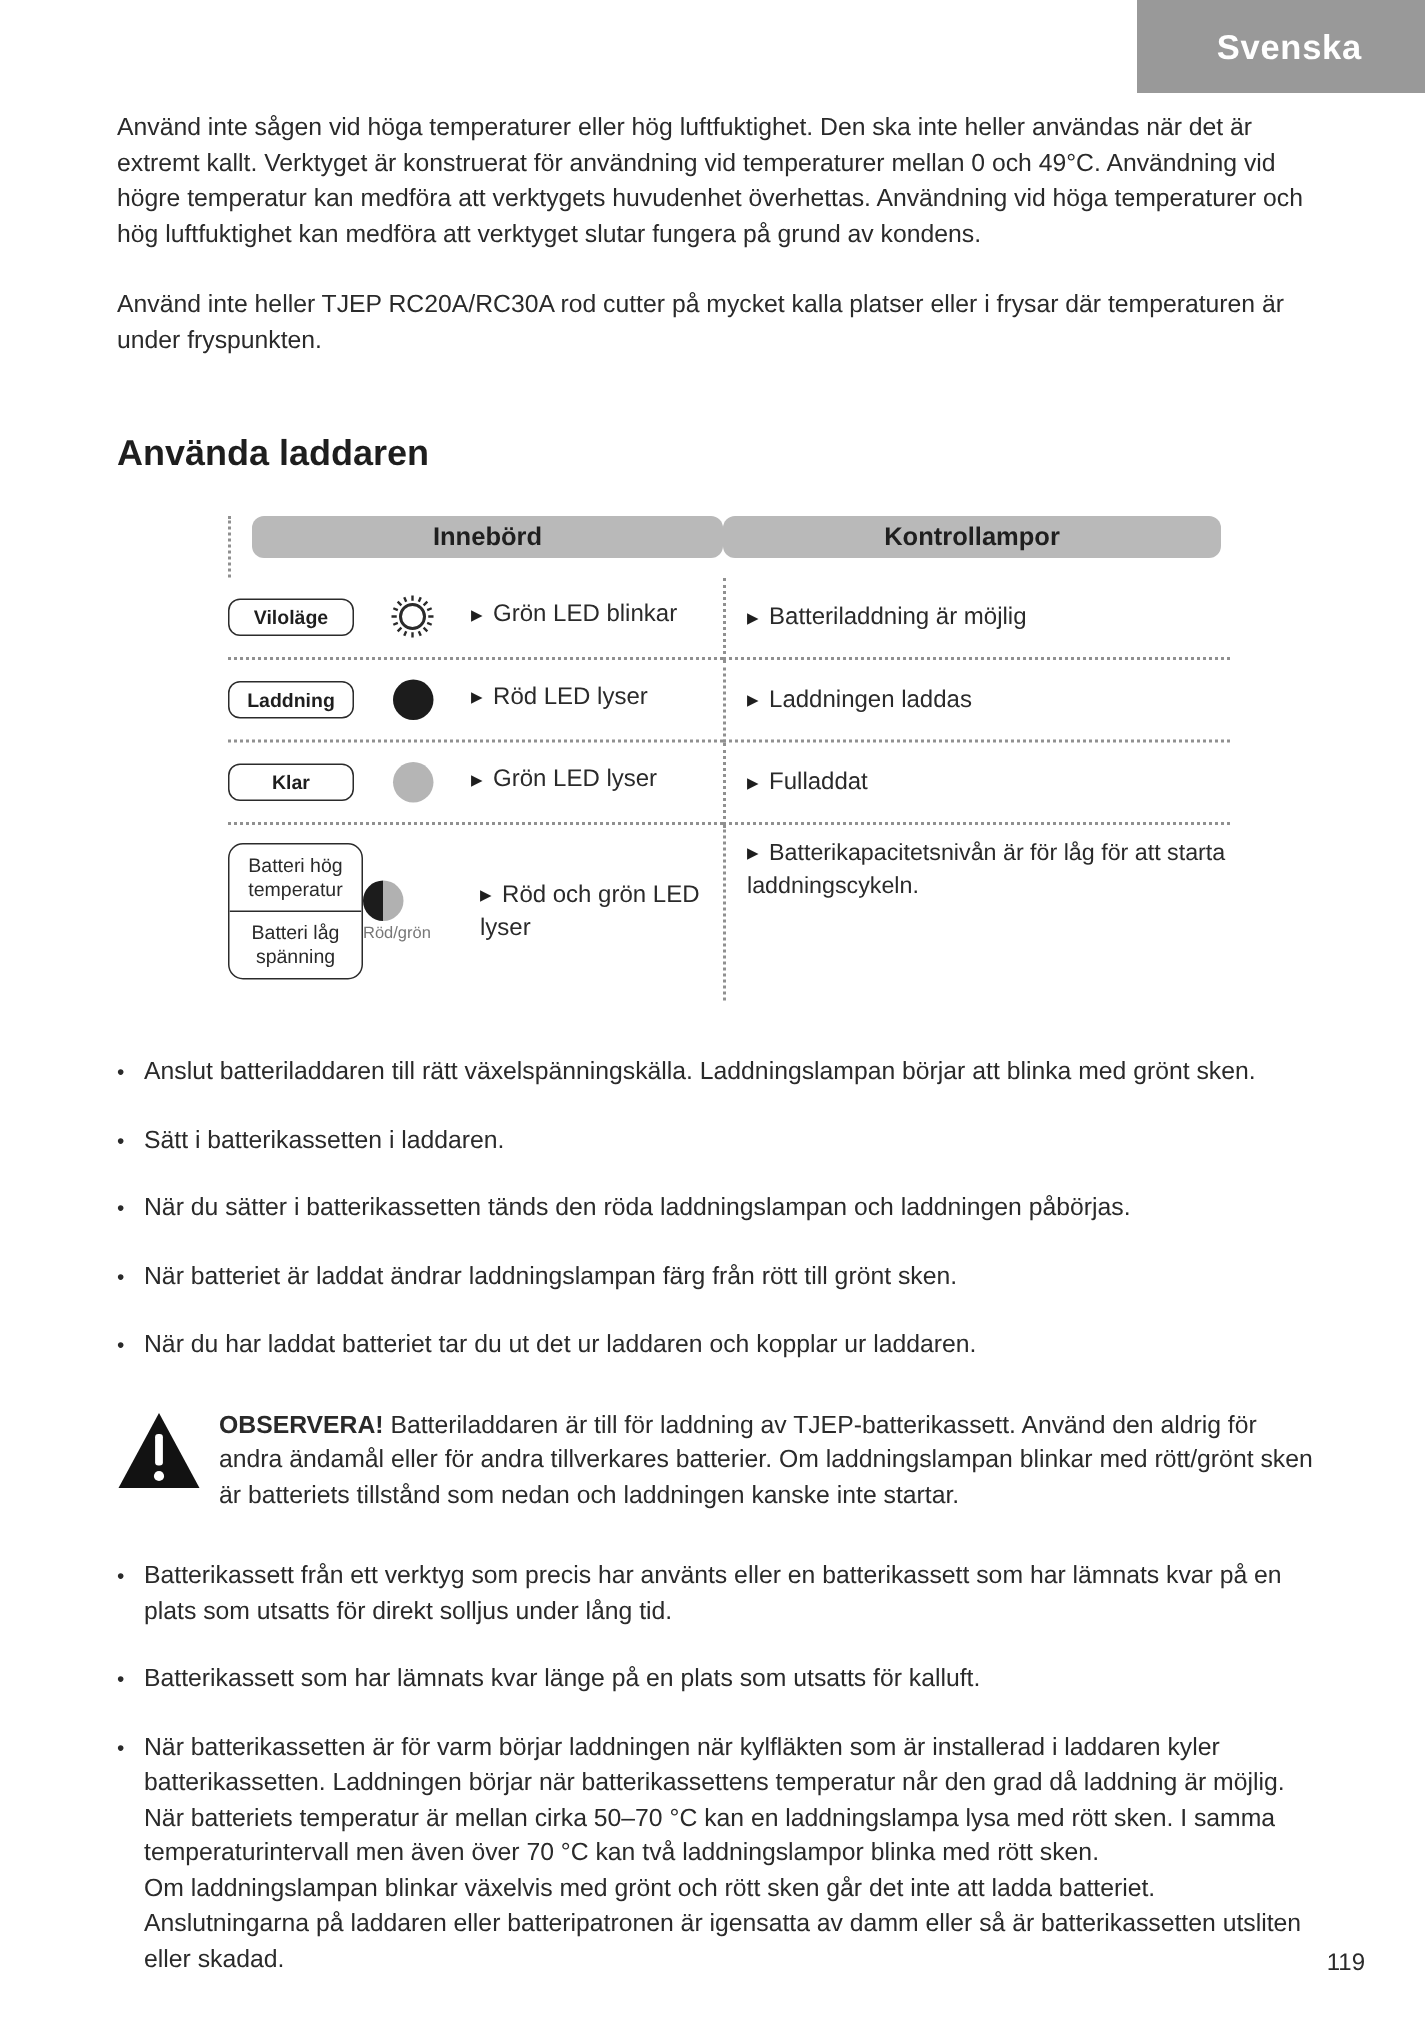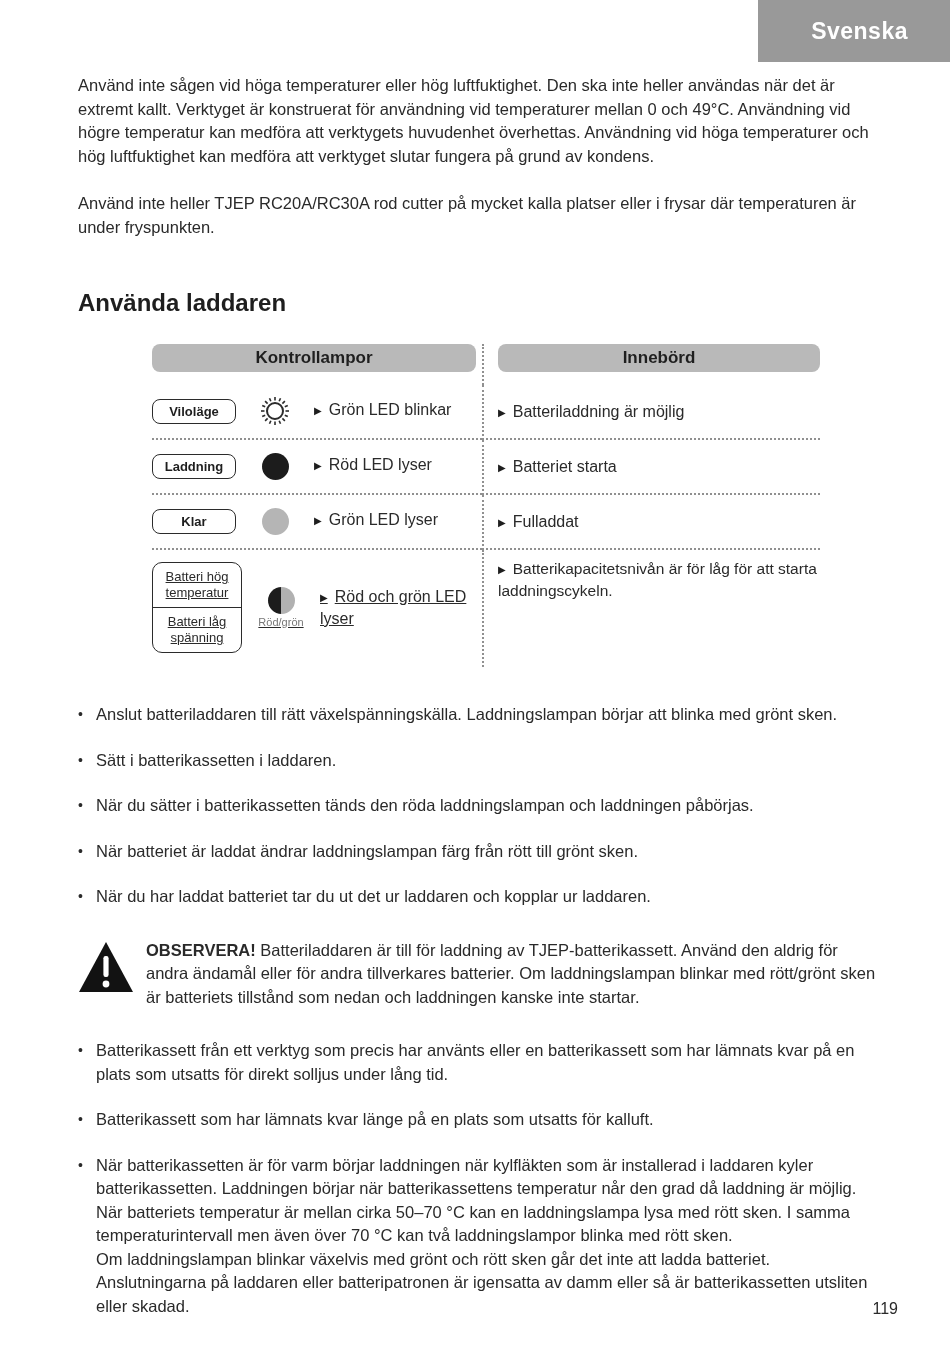--- a/index.html
+++ b/index.html
@@ -45,29 +45,29 @@
     font-weight:bold; font-size:17px; color:#1f1f1f;
   }
   .lamp-row { display:flex; align-items:center; padding:6px 0 7px; min-height:40px; }
   .mode-btn {
     width:84px; min-height:25px; flex:none;
     border:1.6px solid #2b2b2b; border-radius:8px; background:#fff;
     display:flex; align-items:center; justify-content:center;
     font-size:13px; color:#1e1e1e; box-sizing:border-box;font-weight:bold;
   }
   .icon-wrap { width:78px; flex:none; display:flex; justify-content:center; }
-  .icon-col  { width:78px; flex:none; display:flex; flex-direction:column; align-items:center; gap:2px; }
+  .icon-col  { width:78px; flex:none; display:flex; flex-direction:column; gap:2px; }
   .led-circle { width:27px; height:27px; border-radius:50%; }
   .led-dark  { background:#1c1c1c; }
   .led-gray  { background:#b5b5b5; }
   .led-split { background:linear-gradient(90deg,#1c1c1c 50%, #b1b1b1 50%); }
   .led-caption { font-size:11px; color:#777; }
   .marker { font-size:10px; margin-right:7px; position:relative; top:-1px; color:#1e1e1e; }
   .led-text { font-size:16px; line-height:20px; }
-  .tall-row { padding:12px 0 14px;text-decoration:underline; }
+  .tall-row { padding:12px 0 14px; }
   .stack-btn {
     width:88px; flex:none; border:1.6px solid #2b2b2b; border-radius:10px;
     text-align:center; font-size:13px; line-height:16px; background:#fff; overflow:hidden;
   }
   .stack-btn .half { padding:6px 3px; }
   .stack-btn .half.top { border-bottom:1.6px solid #2b2b2b; }
   .meaning-cell { padding-top:9px; padding-bottom:10px; }
   .meaning-p { font-size:15.5px; line-height:20px; margin:0 0 13px 0; }
   .meaning-p:last-child { margin-bottom:0; }
   .meaning-line { font-size:16px; }
@@ -78,45 +78,45 @@
   .bullet-dot { width:18px; flex:none; font-size:14px; line-height:23.5px; }
   .bullet-text { font-size:16.5px; line-height:23.5px; }
   .bullet-text .part { display:block; }
 
   
   .warning { display:flex; margin:30px 0 30px 0; align-items:flex-start; }
   .warn-icon { width:56px; height:53px; flex:none; margin-top:2px; }
   .warning-text { margin:0 0 0 12px; font-size:16.5px; line-height:23.5px; }
   .warning-text .bold { font-weight:bold; }
 
-  .page-number { position:absolute; top:1300px; right:52px; font-size:16px; color:#2a2a2a; }
+  .page-number { position:absolute; top:1300px; right:40px; font-size:16px; color:#2a2a2a; }
 </style>
 </head>
 <body>
 
 <div class="page">
 
   <div class="lang-tab">
     <span>Svenska</span>
   </div>
 
   <div class="content">
 
     <p class="body-p">Använd inte sågen vid höga temperaturer eller hög luftfuktighet. Den ska inte heller användas när det är extremt kallt. Verktyget är konstruerat för användning vid temperaturer mellan 0 och 49°C. Användning vid högre temperatur kan medföra att verktygets huvudenhet överhettas. Användning vid höga temperaturer och hög luftfuktighet kan medföra att verktyget slutar fungera på grund av kondens.</p>
     <p class="body-p">Använd inte heller TJEP RC20A/RC30A rod cutter på mycket kalla platser eller i frysar där temperaturen är under fryspunkten.</p>
 
     <h2 class="section-title">Använda laddaren</h2>
 
     <div class="ind-table">
 
+      <div class="cell right header-cell">
+        <div class="hdr-bar">Innebörd</div>
+      </div>
       <div class="cell left header-cell">
         <div class="hdr-bar">Kontrollampor</div>
-      </div>
-      <div class="cell right header-cell">
-        <div class="hdr-bar">Innebörd</div>
       </div>
 
       <div class="cell left sep">
         <div class="lamp-row">
           <div class="mode-btn">Viloläge</div>
           <div class="icon-wrap">
             <svg width="36" height="36" viewBox="0 0 36 36">
               <circle cx="18" cy="18" r="8" fill="#ffffff" stroke="#2b2b2b" stroke-width="2"></circle>
               <g stroke="#2b2b2b" stroke-width="1.6">
                 <line x1="18" y1="4" x2="18" y2="7.5"></line>
@@ -155,21 +155,21 @@
           <div class="icon-wrap">
               <div class="led-circle led-dark"></div>
             </div>
           <div class="led-text">
             <span class="marker">▶</span><span>Röd LED lyser</span>
           </div>
         </div>
       </div>
       <div class="cell right sep vc">
         <div class="meaning-line">
-          <span class="marker">▶</span><span>Batteriet starta</span>
+          <span class="marker">▶</span><span>Laddningen laddas</span>
         </div>
       </div>
 
       <div class="cell left sep">
         <div class="lamp-row">
           <div class="mode-btn">Klar</div>
           <div class="icon-wrap">
               <div class="led-circle led-gray"></div>
             </div>
           <div class="led-text">

